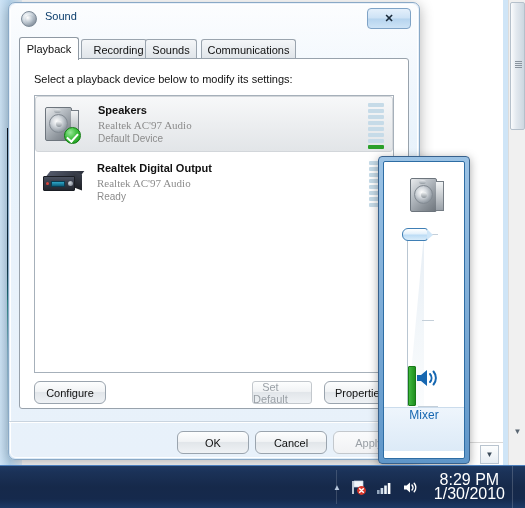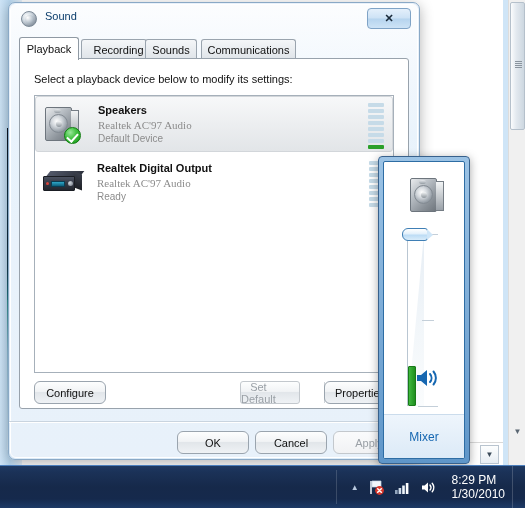--- a/index.html
+++ b/index.html
@@ -105,22 +105,22 @@
     position: absolute; left: 336px; top: 4px; width: 1px; height: 34px;
     background: rgba(255,255,255,0.16);
   }
   .tray {
     position: absolute; right: 20px; top: 0; height: 42px;
     display: flex; align-items: center; gap: 9px;
   }
   .tray-arrow { color: #b9c9de; font-size: 8px; }
   .tray-icon { width: 17px; height: 17px; position: relative; }
   .tray-clock {
-    color: #ffffff; font-size: 12px; line-height: 14px;
-    margin-left: 6px;
+    color: #ffffff; font-size: 16px; line-height: 14px;
+    text-align: center; margin-left: 6px;
   }
   .tb-right-edge {
     position: absolute; right: 0; top: 0; width: 12px; height: 42px;
     border-left: 1px solid rgba(255,255,255,0.18);
   }
 
   
   .dialog {
     position: absolute; left: 8px; top: 2px; width: 412px; height: 458px;
     background: linear-gradient(to bottom, #e9f1fa 0%, #dcebf8 100%);
@@ -400,24 +400,24 @@
     content:""; position: absolute; right: -6px; top: 0px;
     width: 0; height: 0;
     border-top: 6px solid transparent;
     border-bottom: 5px solid transparent;
     border-left: 6px solid #cfe6f8;
   }
   .fly-speaker {
     position: absolute; left: 30px; top: 205px; width: 28px; height: 22px;
   }
   .fly-mixer {
-    position: absolute; left: 0; bottom: 0; width: 100%; height: 44px;
+    position: absolute; left: 0; bottom: 7px; width: 100%; height: 44px;
     background: linear-gradient(to bottom, #eef5fc, #dceaf7);
     border-top: 1px solid #cbdcec;
-    display: flex; align-items: center; justify-content: center;
+    display: flex; align-items: flex-start; justify-content: center;
     box-sizing: border-box;
   }
   .fly-mixer span { color: #1667b1; font-size: 12px; }
 </style>
 </head>
 <body>
 
 <div id="screen">
 
   <div class="bg-white-page"></div>
@@ -523,21 +523,21 @@
               <span></span>
               <span></span>
               <span></span>
           </div>
         </div>
       </div>
 
       <div class="btn" style="left:14px; top:322px; width:72px;">
         <span>Configure</span>
       </div>
-      <div class="split" style="left:220px; top:322px; width:60px;gap:48px;">
+      <div class="split" style="left:232px; top:322px; width:60px;gap:48px;">
         <span class="lbl">Set Default</span>
         <span class="arr">▼</span>
       </div>
       <div class="btn" style="left:304px; top:322px; width:72px;">
         <span>Properties</span>
       </div>
     </div>
 
     <div class="footer-sep"></div>
 

